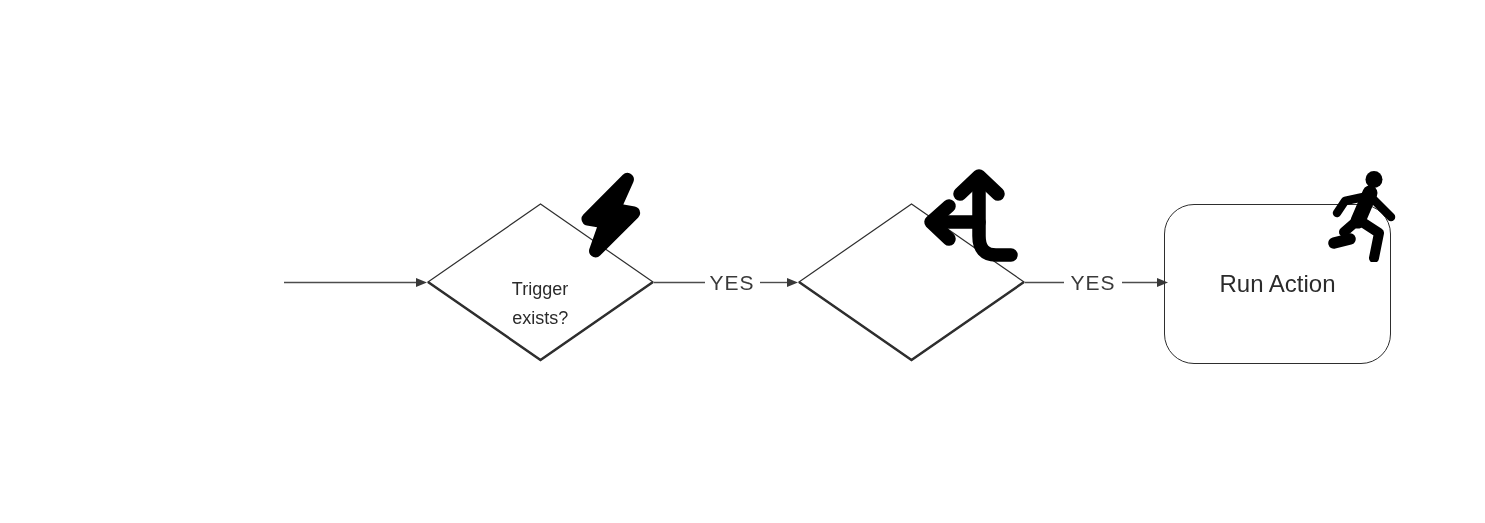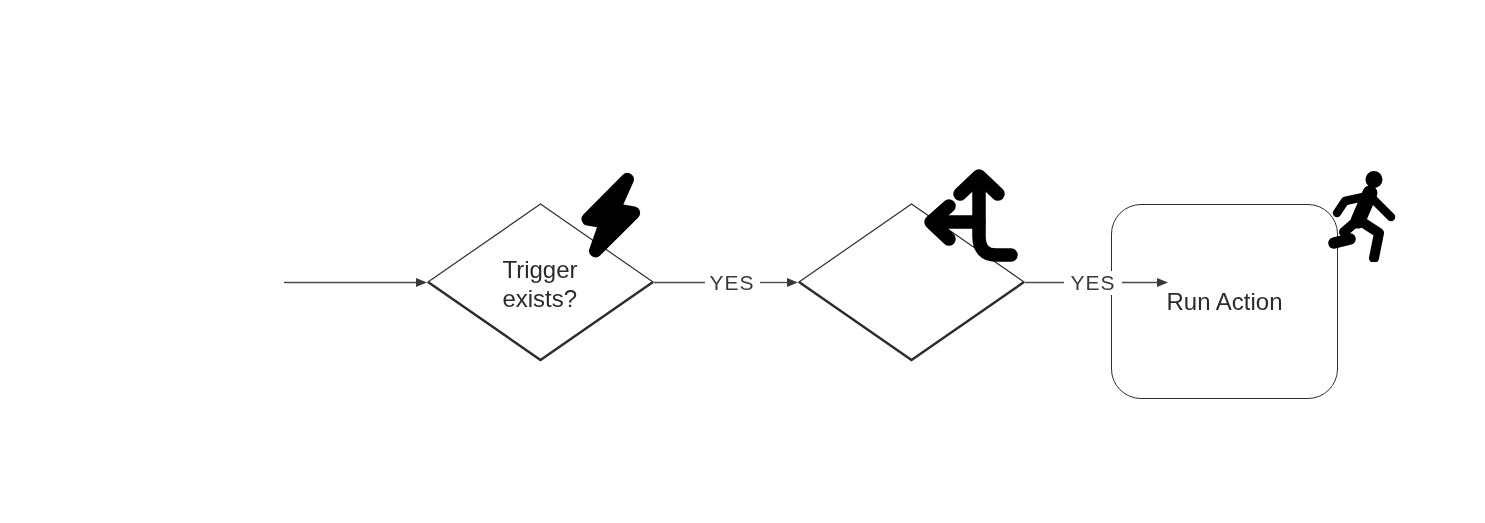--- a/index.html
+++ b/index.html
@@ -20,25 +20,26 @@
     background:transparent;
   }
   .node-label{
     font-size:24px;
     color:#2b2b2b;
     white-space:nowrap;
   }
   .diamond-label{
     position:absolute;
     transform:translate(-50%,-50%);
-    text-align:left;
-    font-size:24px;
+    text-align:right;
+    font-size:18px;
     line-height:29px;
     color:#2b2b2b;
     white-space:nowrap;
+    margin-top:20px;
   }
   .diamond-label span{display:block;}
   .edge-label{
     position:absolute;
     transform:translate(-50%,-50%);
     font-size:21px;
     letter-spacing:1px;
     color:#3a3a3a;
     white-space:nowrap;
     background:#ffffff;
@@ -72,21 +73,21 @@
     </g>
 
     <g>
       <line x1="1025" y1="282.5" x2="1064" y2="282.5" stroke="#4c4c4c" stroke-width="1.4"></line>
       <line x1="1122" y1="282.5" x2="1160" y2="282.5" stroke="#4c4c4c" stroke-width="1.4"></line>
       <polygon points="1168,282.5 1157,278 1157,287" fill="#383838"></polygon>
     </g>
   </svg>
 
 
-  <div class="node-rect" style="left:1111px;top:204px;width:227px;height:195px;">
+  <div class="node-rect" style="left:1164px;top:204px;width:227px;height:160px;">
     <span class="node-label">Run Action</span>
   </div>
 
   <div class="diamond-label" style="left:540px;top:284px;">
     <span>Trigger</span>
     <span>exists?</span>
   </div>
 
 
   <div class="edge-label" style="left:732px;top:283px;">YES</div>

